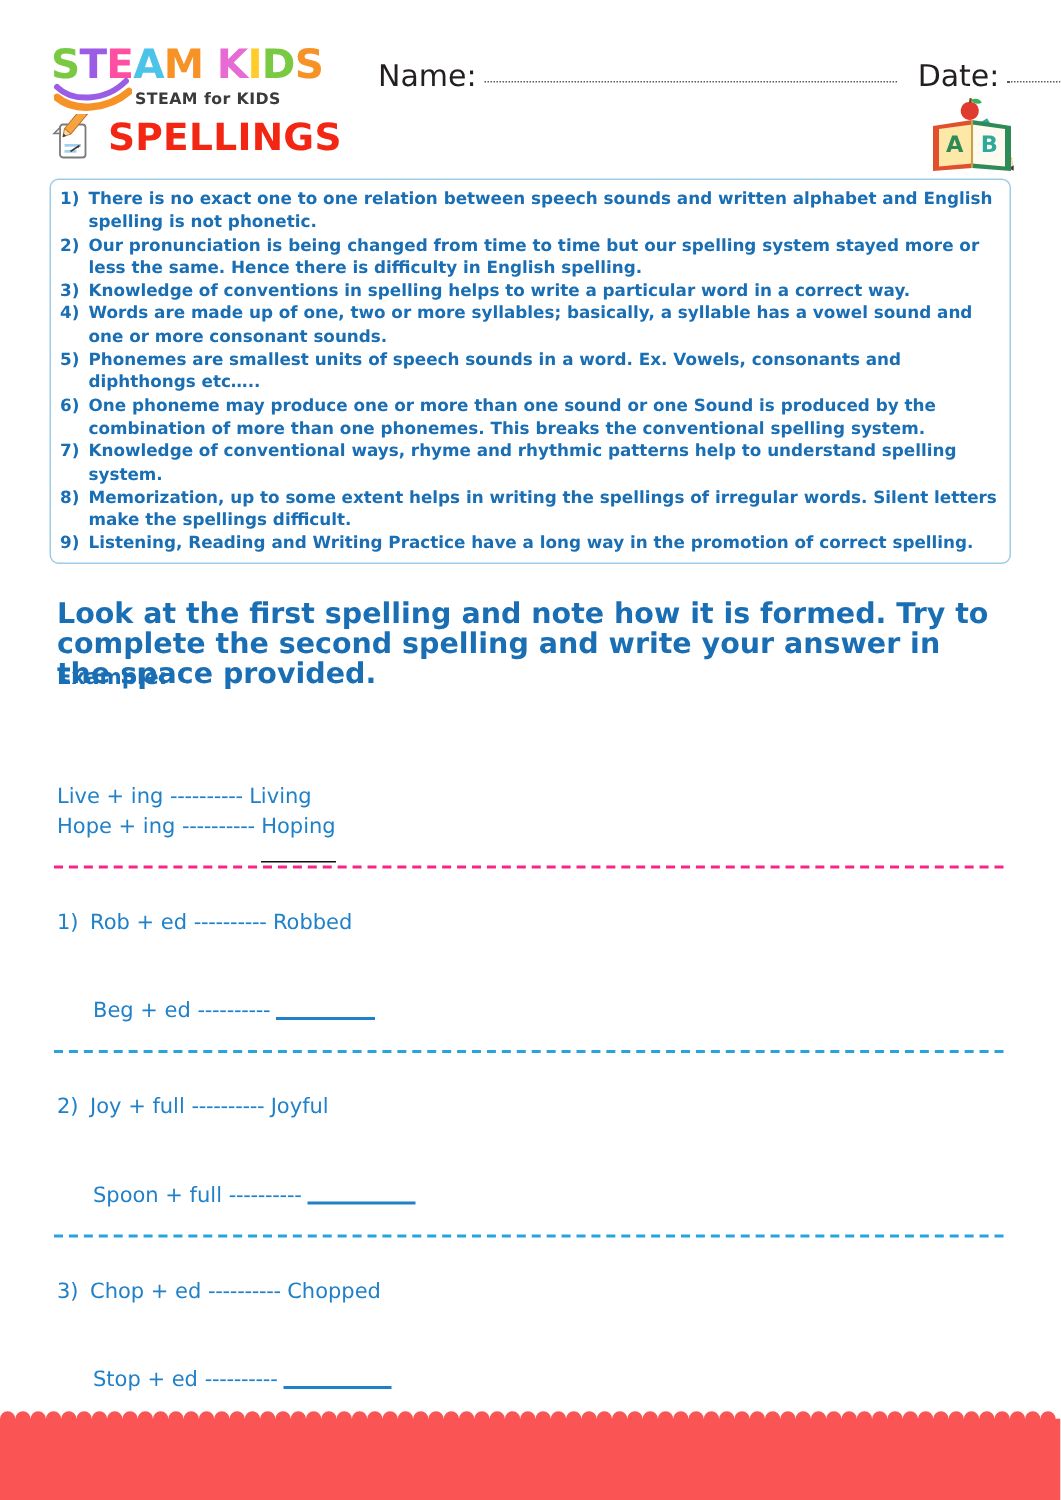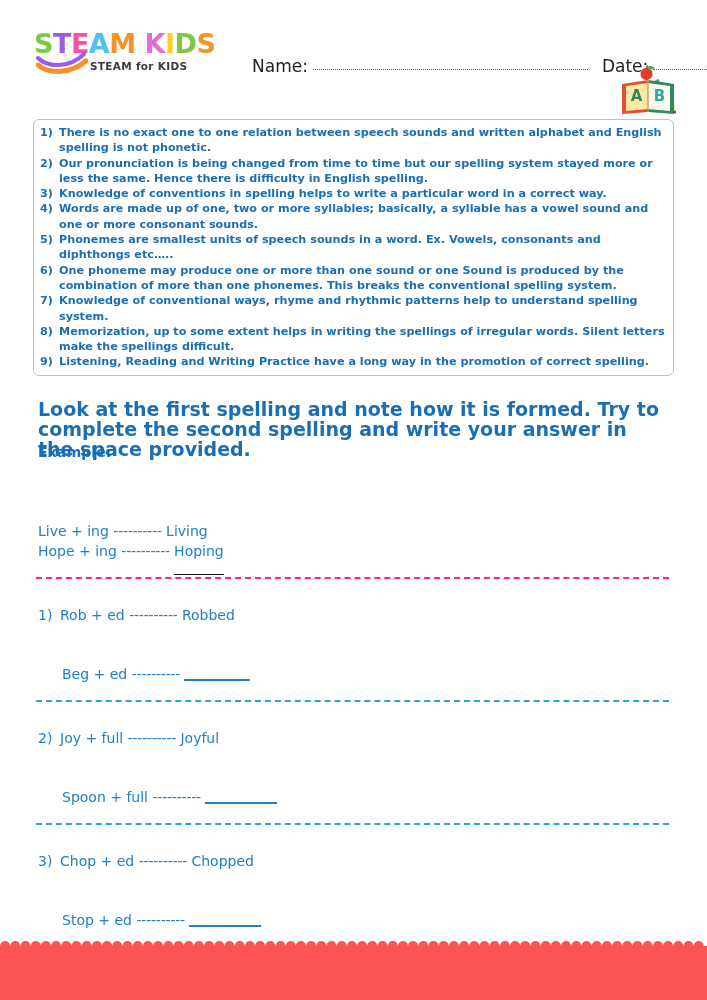--- a/index.html
+++ b/index.html
@@ -54,24 +54,24 @@
     font-weight: bold;
     font-size: 10.5px;
     letter-spacing: 0.3px;
     color: #3b3b3b;
     white-space: nowrap;
   }
 
   .name-date {
     position: absolute;
     left: 252px;
-    top: 56px;
+    top: 38px;
     width: 430px;
     font-family: "DejaVu Sans", sans-serif;
-    font-size: 17px;
+    font-size: 20px;
     color: #231f20;
     white-space: nowrap;
   }
   .nd-label { display: inline-block; }
   .dotline {
     display: inline-block;
     vertical-align: 2px;
     border-bottom: 1.4px dotted #5a5a5a;
     height: 1px;
   }
@@ -254,20 +254,37 @@
       <path d="M2 6 C12 16, 34 16, 48 2" stroke="#9b5de5" stroke-width="4" fill="none" stroke-linecap="round"></path>
       <path d="M2 13 C14 23, 36 21, 50 9" stroke="#f79226" stroke-width="5" fill="none" stroke-linecap="round"></path>
     </svg>
     <div class="logo-sub">STEAM for KIDS</div>
   </div>
 
   <div class="name-date">
     <span class="nd-label">Name:</span><span class="dotline name"></span><span class="nd-date">Date:</span><span class="dotline date"></span>
   </div>
 
+  <div class="title-row">
+    <svg width="30" height="32" viewBox="0 0 30 32">
+      <rect x="6" y="7" width="17" height="22" rx="2" fill="#ffffff" stroke="#7a7a7a" stroke-width="1.2"></rect>
+      <path d="M6 9 L6 13 L2 13 Z" fill="#e9eef2" stroke="#7a7a7a" stroke-width="1"></path>
+      <rect x="9" y="20" width="11" height="1.8" fill="#9fd0ef"></rect>
+      <rect x="9" y="24" width="8" height="1.8" fill="#9fd0ef"></rect>
+      <g transform="rotate(40 14 10)">
+        <rect x="10" y="-4" width="5.5" height="17" fill="#f7a440" stroke="#b9762a" stroke-width="0.7"></rect>
+        <rect x="10" y="-7" width="5.5" height="3.5" fill="#e8368f"></rect>
+        <path d="M10 13 L15.5 13 L12.75 18 Z" fill="#f5d8a8" stroke="#b9762a" stroke-width="0.6"></path>
+        <path d="M11.6 16 L13.9 16 L12.75 18 Z" fill="#3c3c3c"></path>
+      </g>
+      <path d="M13 25 L19 21" stroke="#3c3c3c" stroke-width="1.1" fill="none"></path>
+      <path d="M19 21 L17.4 21.6 L18.2 22.8 Z" fill="#3c3c3c"></path>
+    </svg>
+    <span class="title-text">SPELLINGS</span>
+  </div>
 
   <svg class="book-icon" viewBox="0 0 62 56">
 
     <path d="M28 4 C24.5 4, 22.5 7, 22.5 10 C22.5 13.5, 25.5 16, 28.5 16 C31.5 16, 34.5 13.5, 34.5 10 C34.5 7, 32.5 4, 29 4 Z" fill="#e03b2f"></path>
     <path d="M28.8 4.5 L29.2 1.5" stroke="#6d4420" stroke-width="1.6" fill="none"></path>
     <path d="M29.4 2.5 C33 1, 36 2.5, 36.5 4.5 C34 6, 30.5 5, 29.4 2.5 Z" fill="#3fae5c"></path>
 
     <g transform="rotate(-32 46 30)">
       <rect x="42" y="14" width="7" height="28" fill="#2fa99a"></rect>
       <rect x="42" y="42" width="7" height="4" fill="#f2c14e"></rect>

